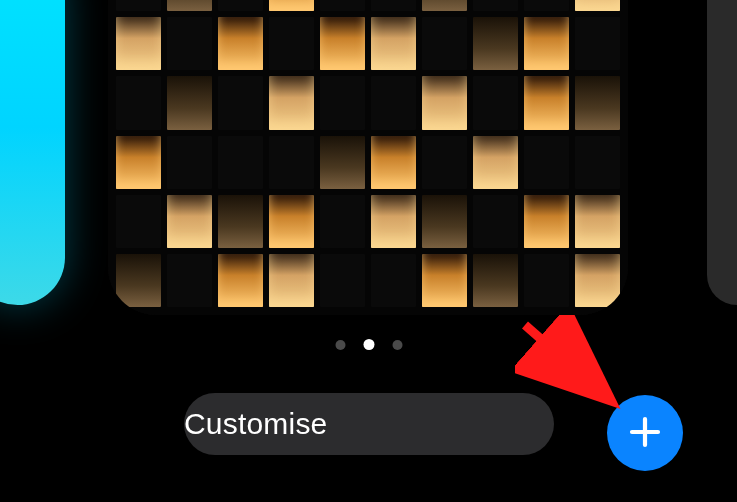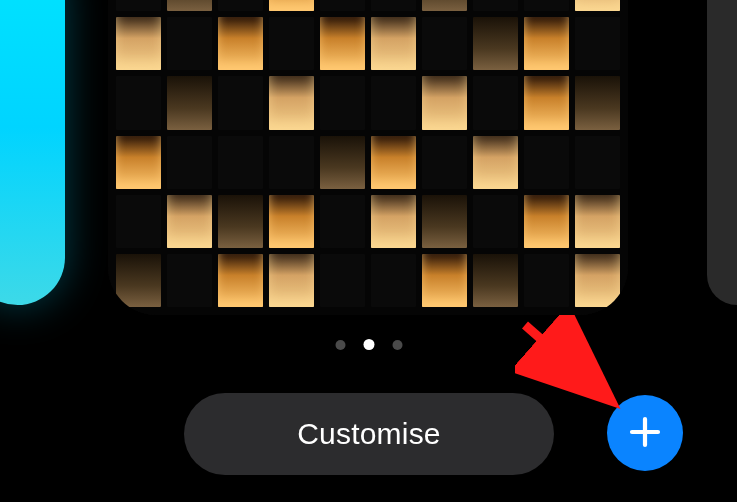--- a/index.html
+++ b/index.html
@@ -91,32 +91,31 @@
     .dot.active {
       width: 11px;
       height: 11px;
       background: #ffffff;
     }
     .customise-btn {
       position: absolute;
       left: 184px;
       top: 393px;
       width: 370px;
-      height: 82px;
+      height: 62px;
       background: #2c2c2e;
       border: none;
       border-radius: 41px;
       color: #fff;
       font-size: 30px;
       font-weight: 400;
       letter-spacing: 0.2px;
       cursor: pointer;
       display: flex;
       align-items: center;
-      justify-content: center;
     }
     .add-btn {
       position: absolute;
       left: 607px;
       top: 395px;
       width: 76px;
       height: 76px;
       background: #0a84ff;
       border: none;
       border-radius: 50%;

